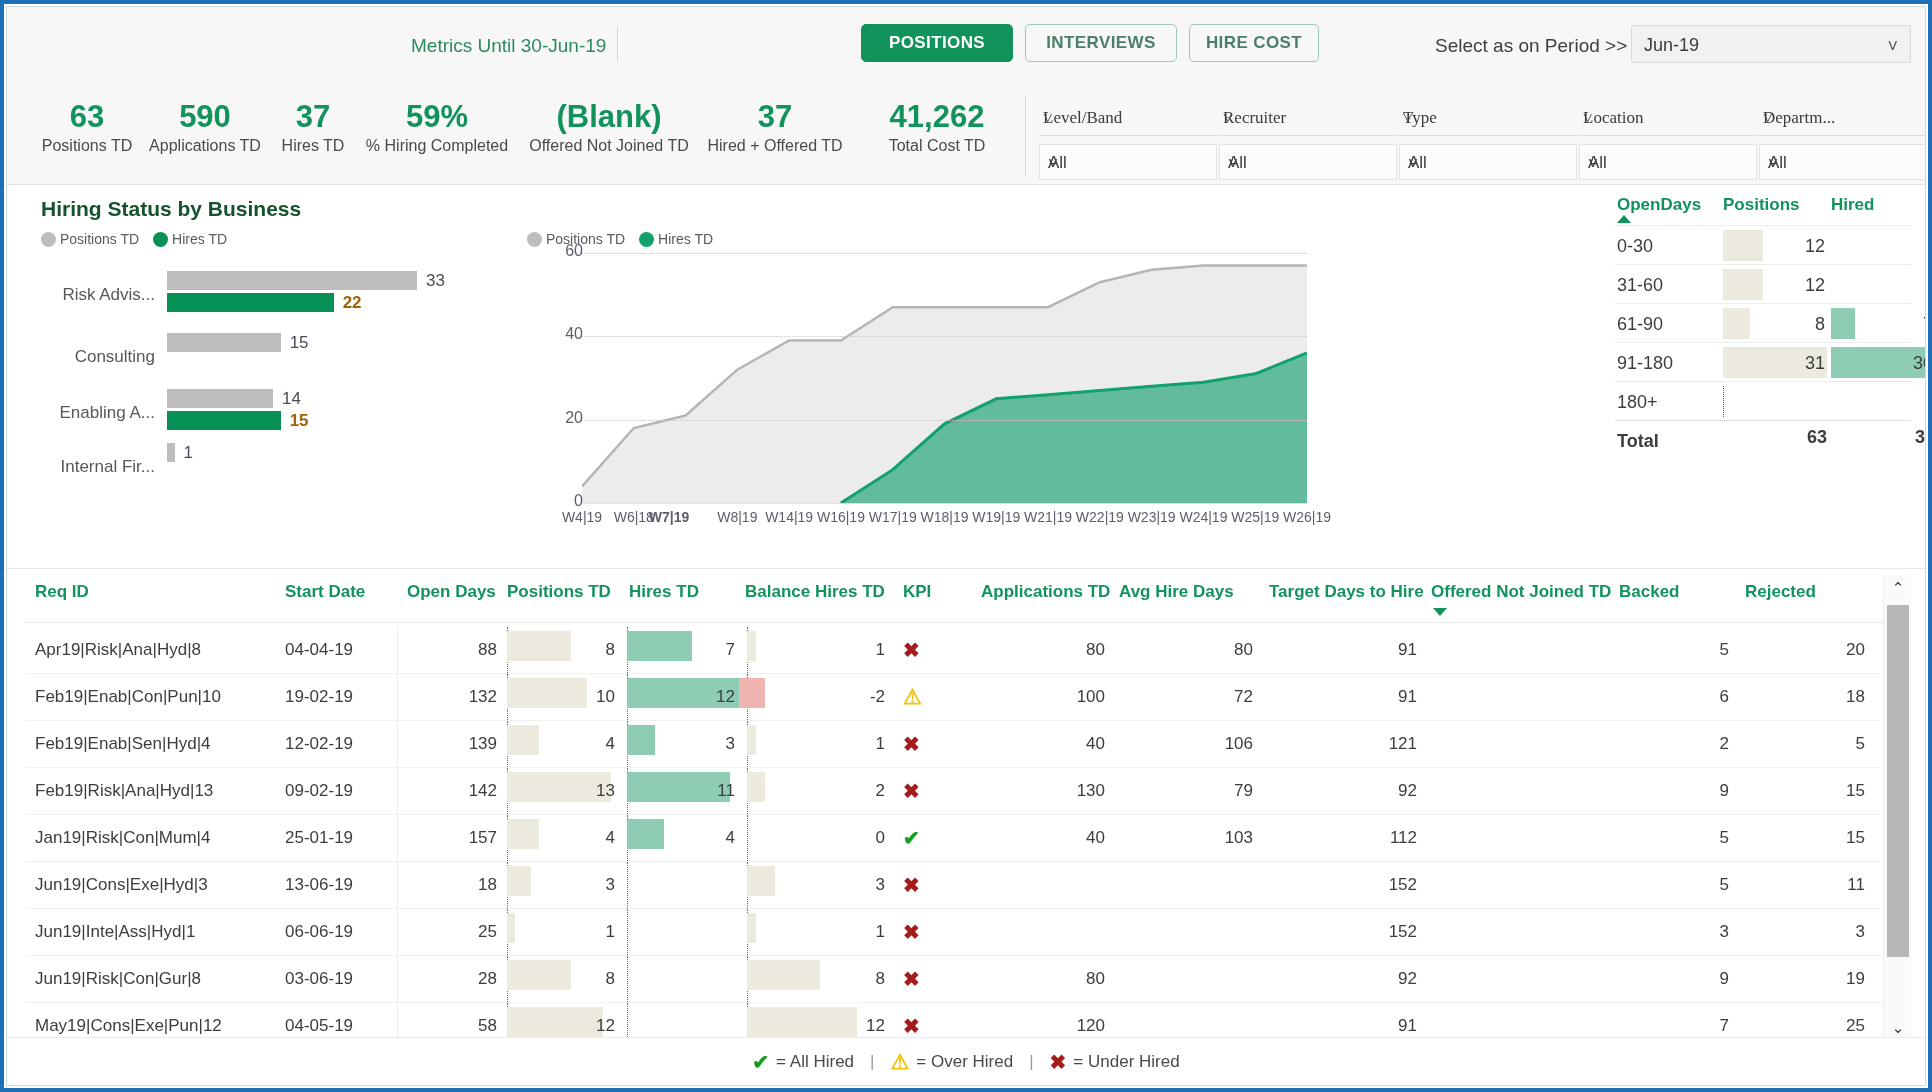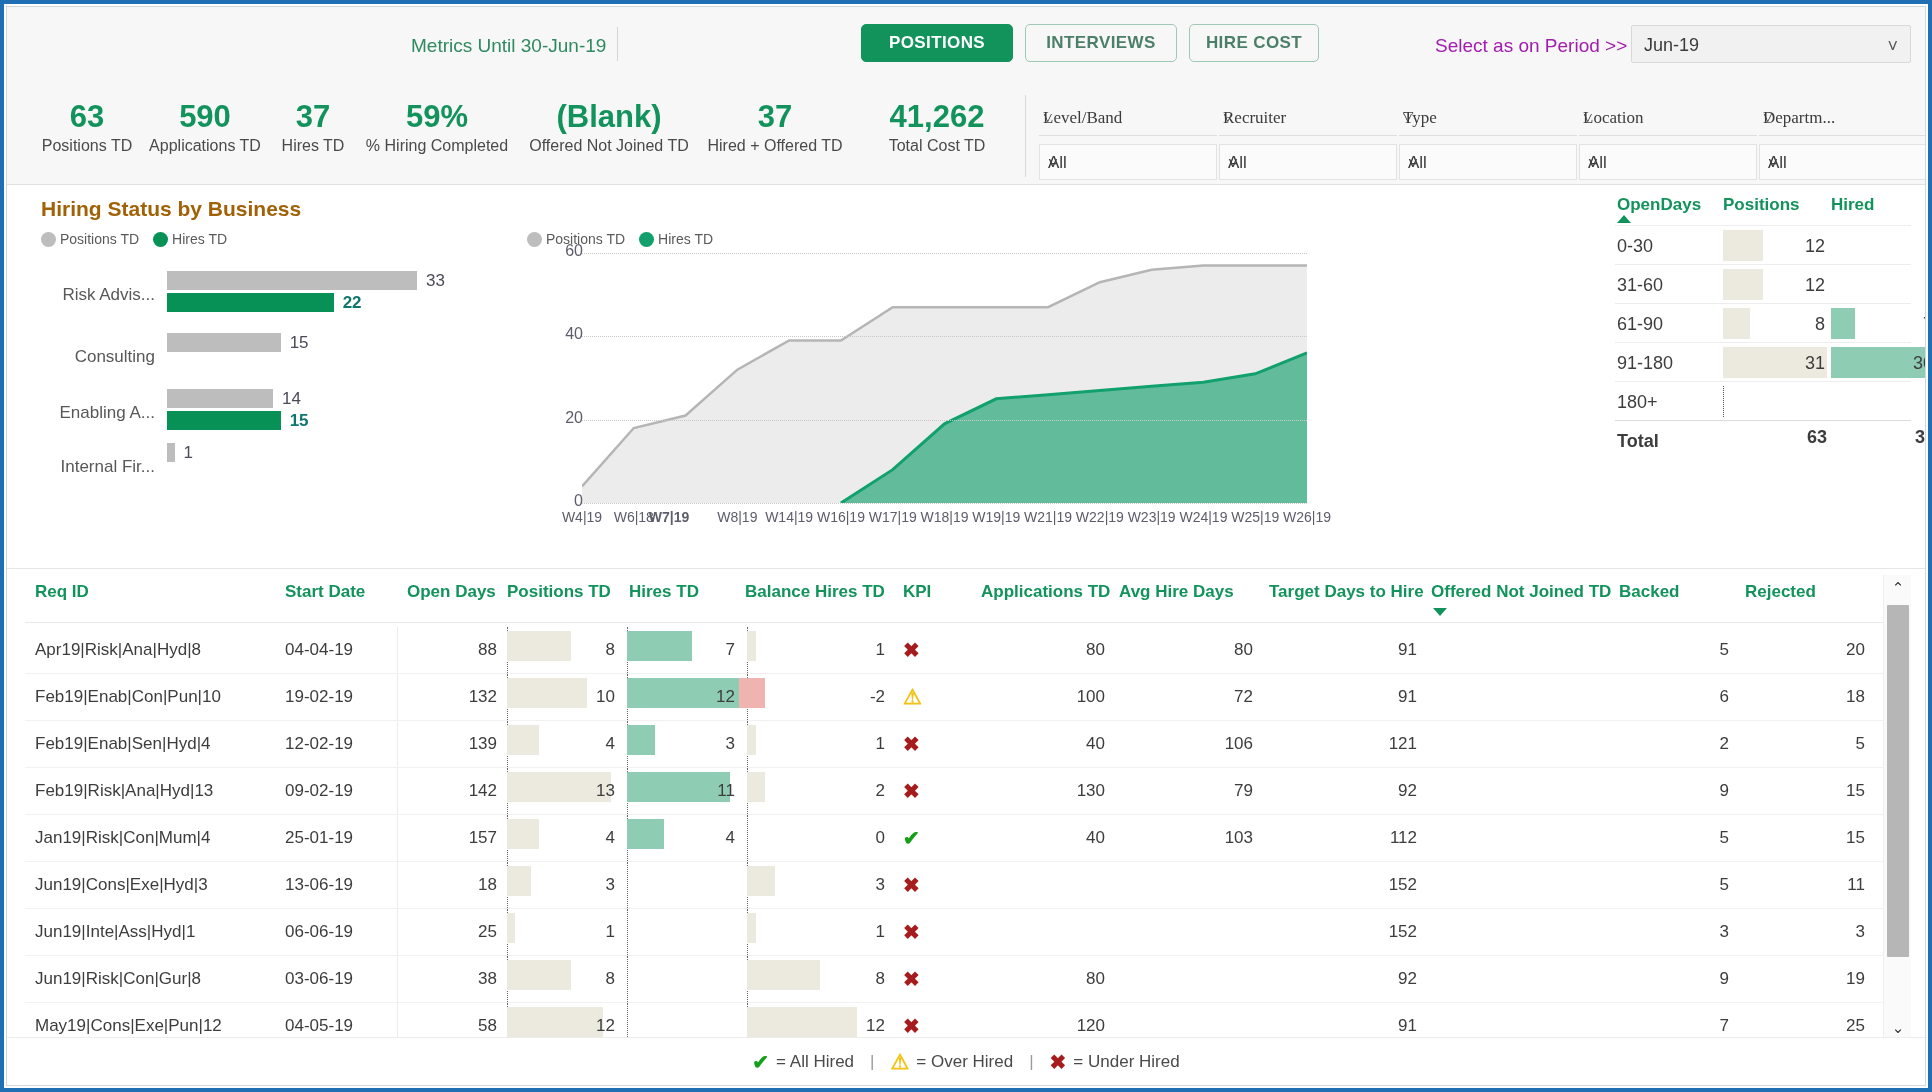--- a/index.html
+++ b/index.html
@@ -53,21 +53,21 @@
     letter-spacing: 0.4px; cursor: pointer;
   }
   .navbtn.active { background: #13935c; color: #ffffff; border: 1px solid #13935c; }
   .navbtn.idle { background: #f7f7f7; color: #4c7f68; border: 1px solid #9ec9b4; }
   #nav-positions  { left: 854px;  width: 152px; }
   #nav-interviews { left: 1018px; width: 152px; }
   #nav-hirecost   { left: 1182px; width: 130px; }
 
   .period-label {
     position: absolute; left: 1428px; top: 28px;
-    font-size: 19px; color: #a21caf;
+    font-size: 19px; color: #404040;
   }
   .period-select {
     position: absolute; left: 1624px; top: 18px;
     width: 280px; height: 38px;
     background: #f1f1f1; border: 1px solid #d8d8d8;
     border-radius: 2px;
   }
   .period-select .val {
     position: absolute; left: 12px; top: 9px;
     font-size: 18px; color: #3b3b3b;
@@ -107,40 +107,40 @@
   .filter .fv .chev { right: 10px; top: 9px; }
 
   
   .vis-row {
     position: absolute; left: 0; top: 178px;
     width: 100%; height: 384px;
     background: #ffffff;
     border-bottom: 1px solid #e6e6e6;
   }
   .vtitle {
-    position: absolute; font-size: 21px; font-weight: bold; color: #a16207;
+    position: absolute; font-size: 21px; font-weight: bold; color: #14532d;
   }
   .legend { position: absolute; display: flex; align-items: center; gap: 4px; }
   .legend .dot { width: 15px; height: 15px; border-radius: 50%; display: inline-block; }
   .legend .lt { font-size: 14px; color: #5a5a5a; margin-right: 10px; }
 
   
   #barchart { position: absolute; left: 20px; top: 0; width: 480px; height: 384px; }
   .bc-row { position: absolute; left: 0; width: 480px; height: 62px; }
   .bc-cat {
     position: absolute; left: 0; top: 18px; width: 128px;
     text-align: right; font-size: 17px; color: #585858;
   }
   .bc-bars { position: absolute; left: 140px; top: 4px; width: 340px; height: 56px; }
   .bc-bar { position: absolute; height: 19px; }
   .bc-bar.g { background: #bdbdbd; top: 0; }
   .bc-bar.e { background: #089156; top: 22px; }
   .bc-val { position: absolute; font-size: 17px; white-space: nowrap; }
   .bc-val.g { color: #4b4b5a; top: 0px; }
-  .bc-val.e { color: #0f766e; font-weight: bold; top: 22px; }
+  .bc-val.e { color: #a16207; font-weight: bold; top: 22px; }
 
   
   #areachart { position: absolute; left: 520px; top: 0; width: 790px; height: 384px; }
   .ac-plot { position: absolute; left: 55px; top: 68px; width: 725px; height: 250px; }
   .ac-ylab {
     position: absolute; right: 724px; width: 46px; text-align: right;
     font-size: 16px; color: #5d5d6b;
   }
   .ac-xlab {
     position: absolute; top: 256px; font-size: 14px; color: #5d5d6b;
@@ -649,21 +649,21 @@
             <div class="td r" style="left:1614px;width:90px">3</div>
             <div class="td r" style="left:1740px;width:100px">3</div>
           </div>
           <div class="tr" style="top: 386px;">
             <div class="rowsep-solid" style="left:372px"></div>
             <div class="vsep" style="left:482px"></div>
             <div class="vsep" style="left:602px"></div>
             <div class="vsep" style="left:722px"></div>
             <div class="td" style="left:10px">Jun19|Risk|Con|Gur|8</div>
             <div class="td" style="left:260px">03-06-19</div>
-            <div class="td r" style="left:382px;width:90px">38</div>
+            <div class="td r" style="left:382px;width:90px">28</div>
             <div class="cellbar" style="left:482px;width:64px;background:#eceade"></div>
             <div class="td r" style="left:495px;width:95px">8</div>
             <div class="cellbar" style="left:722px;width:73.33333333333333px;background:#eceade"></div>
             <div class="td r" style="left:710px;width:150px">8</div>
             <div class="kpi-icon ic-x" style="left:878px">✖</div>
             <div class="td r" style="left:940px;width:140px">80</div>
             <div class="td r" style="left:1108px;width:120px"></div>
             <div class="td r" style="left:1252px;width:140px">92</div>
             <div class="td r" style="left:1400px;width:180px"></div>
             <div class="td r" style="left:1614px;width:90px">9</div>

